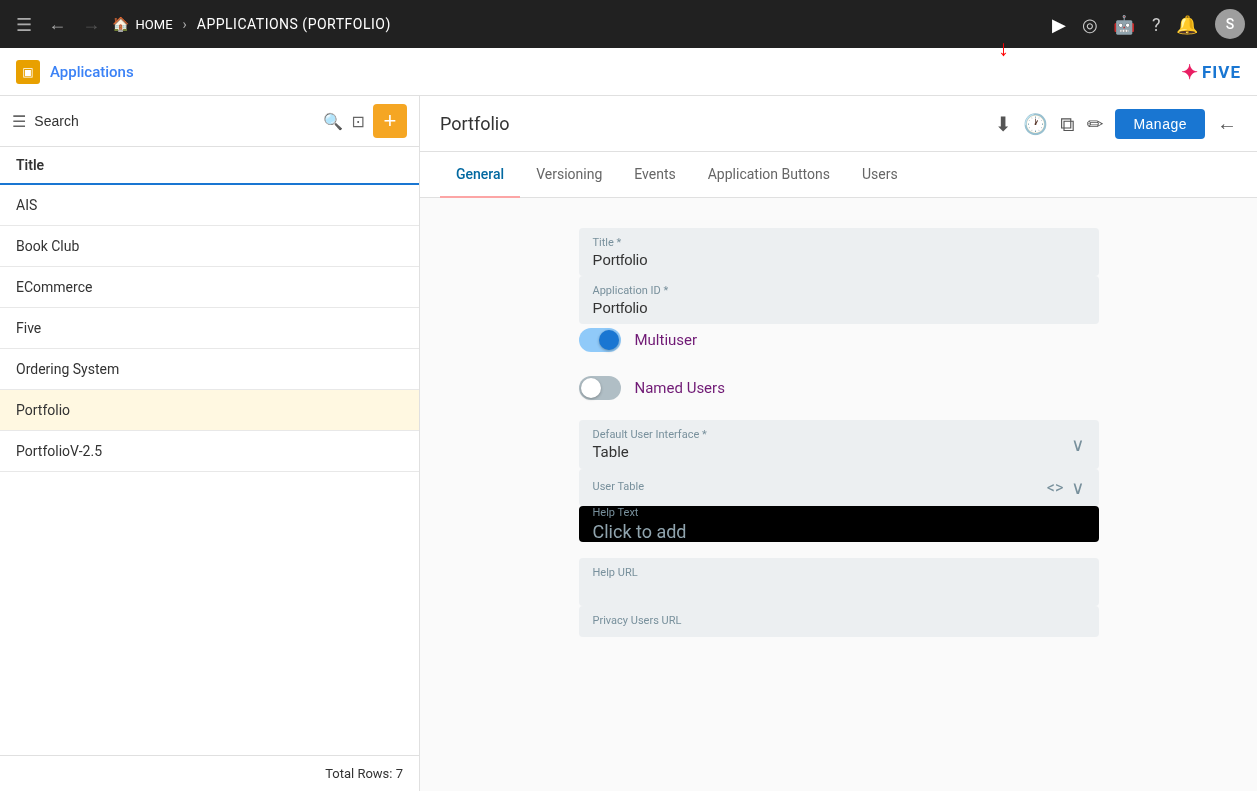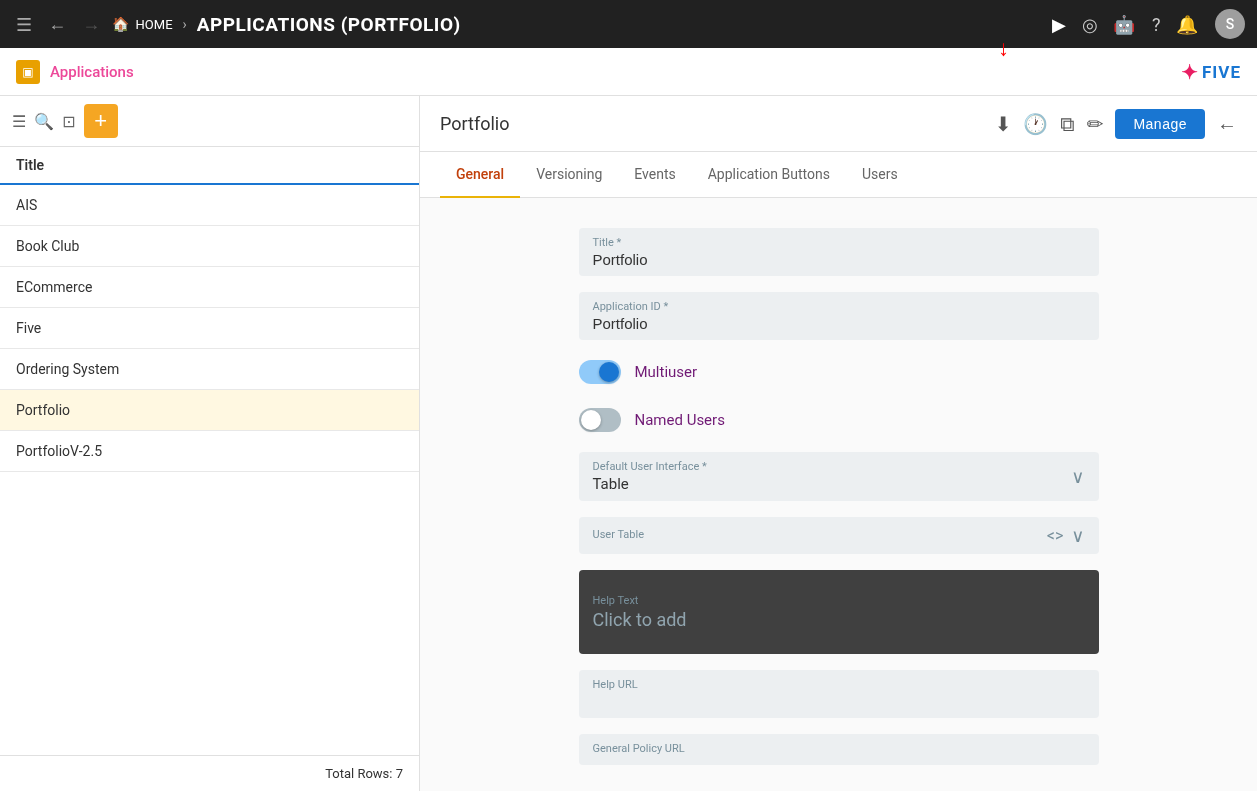--- a/index.html
+++ b/index.html
@@ -20,21 +20,21 @@
       font-size: 18px;
       cursor: pointer;
       padding: 4px;
     }
     .navbar-divider { color: #aaa; font-size: 14px; margin: 0 2px; }
     .navbar-home {
       display: flex; align-items: center; gap: 6px;
       color: #fff; font-size: 14px; cursor: pointer;
     }
     .navbar-breadcrumb {
-      color: #fff; font-size: 19px; font-weight: 700; letter-spacing: 0.5px;
+      color: #fff; font-size: 14px; font-weight: 400; letter-spacing: 0.5px;
     }
     .navbar-spacer { flex: 1; }
     .navbar-right {
       display: flex; align-items: center; gap: 16px;
     }
     .navbar-right-icon {
       color: #ccc; font-size: 18px; cursor: pointer;
     }
     .red-arrow {
       position: absolute;
@@ -64,21 +64,21 @@
       gap: 10px;
     }
     .app-header-icon {
       width: 24px; height: 24px;
       background: #e8a000;
       border-radius: 3px;
       display: flex; align-items: center; justify-content: center;
       color: #fff; font-size: 12px;
     }
     .app-header-title {
-      color: #ec4899; font-size: 15px; font-weight: 500;
+      color: #3b82f6; font-size: 15px; font-weight: 500;
     }
     .app-header-spacer { flex: 1; }
     .five-logo {
       display: flex; align-items: center; gap: 4px;
       font-size: 16px; font-weight: 700; color: #1976d2;
     }
     .five-logo-star { color: #e91e63; font-size: 20px; }
 
     
     .main-layout {
@@ -209,37 +209,36 @@
     }
     .tab {
       padding: 14px 16px;
       font-size: 14px;
       color: #666;
       cursor: pointer;
       border-bottom: 2px solid transparent;
       margin-bottom: -1px;
     }
     .tab.active {
-      color: #c2410c;
-      border-bottom: 2px solid #eab308;
+      color: #0369a1;
+      border-bottom: 2px solid #fca5a5;
       font-weight: 500;
     }
 
     
     .form-area {
       flex: 1;
       overflow-y: auto;
       padding: 30px 60px;
     }
     .form-inner {
       max-width: 520px;
       margin: 0 auto;
     }
     .form-field {
-      margin-bottom: 16px;
       background: #eceff1;
       border-radius: 4px;
       padding: 8px 14px;
       position: relative;
     }
     .form-field label {
       display: block;
       font-size: 11px;
       color: #78909c;
       margin-bottom: 2px;
@@ -304,23 +303,23 @@
       left: 20px;
       background: #1976d2;
     }
     .toggle-label {
       font-size: 15px;
       color: #701a75;
     }
 
     
     .help-text-field {
-      background: #404040;
+      background: #000000;
       border-radius: 4px;
-      padding: 24px 14px;
+      padding: 0 14px;
       margin-bottom: 16px;
       cursor: pointer;
     }
     .help-text-field label {
       display: block;
       font-size: 11px;
       color: #78909c;
       margin-bottom: 2px;
     }
     .help-text-placeholder {
@@ -370,20 +369,21 @@
     <span class="five-logo-star">✦</span>
     <span style="color:#1976d2; font-size:17px; font-weight:700; letter-spacing:1px;">FIVE</span>
   </div>
 </div>
 
 <div class="main-layout">
 
   <div class="sidebar">
     <div class="sidebar-toolbar">
       <span class="sidebar-filter-icon">☰</span>
+      <input type="text" class="sidebar-search" placeholder="Search" value="Search" style="">
       <span class="sidebar-search-icon">🔍</span>
       <span class="sidebar-expand-icon">⊡</span>
       <button class="sidebar-add-btn">+</button>
     </div>
     <div class="sidebar-table-header">Title</div>
     <div class="sidebar-list">
       <div class="sidebar-item">
         <span>AIS</span>
       </div>
       <div class="sidebar-item">
@@ -484,20 +484,20 @@
           <label>Help Text</label>
           <span class="help-text-placeholder">Click to add</span>
         </div>
 
         <div class="form-field">
           <label>Help URL</label>
           <input type="text" class="field-value" style="">
         </div>
 
         <div class="form-field">
-          <label>General Policy URL</label>
+          <label>Privacy Users URL</label>
         </div>
 
       </div>
     </div>
   </div>
 
 </div>
 
 </body></html>

